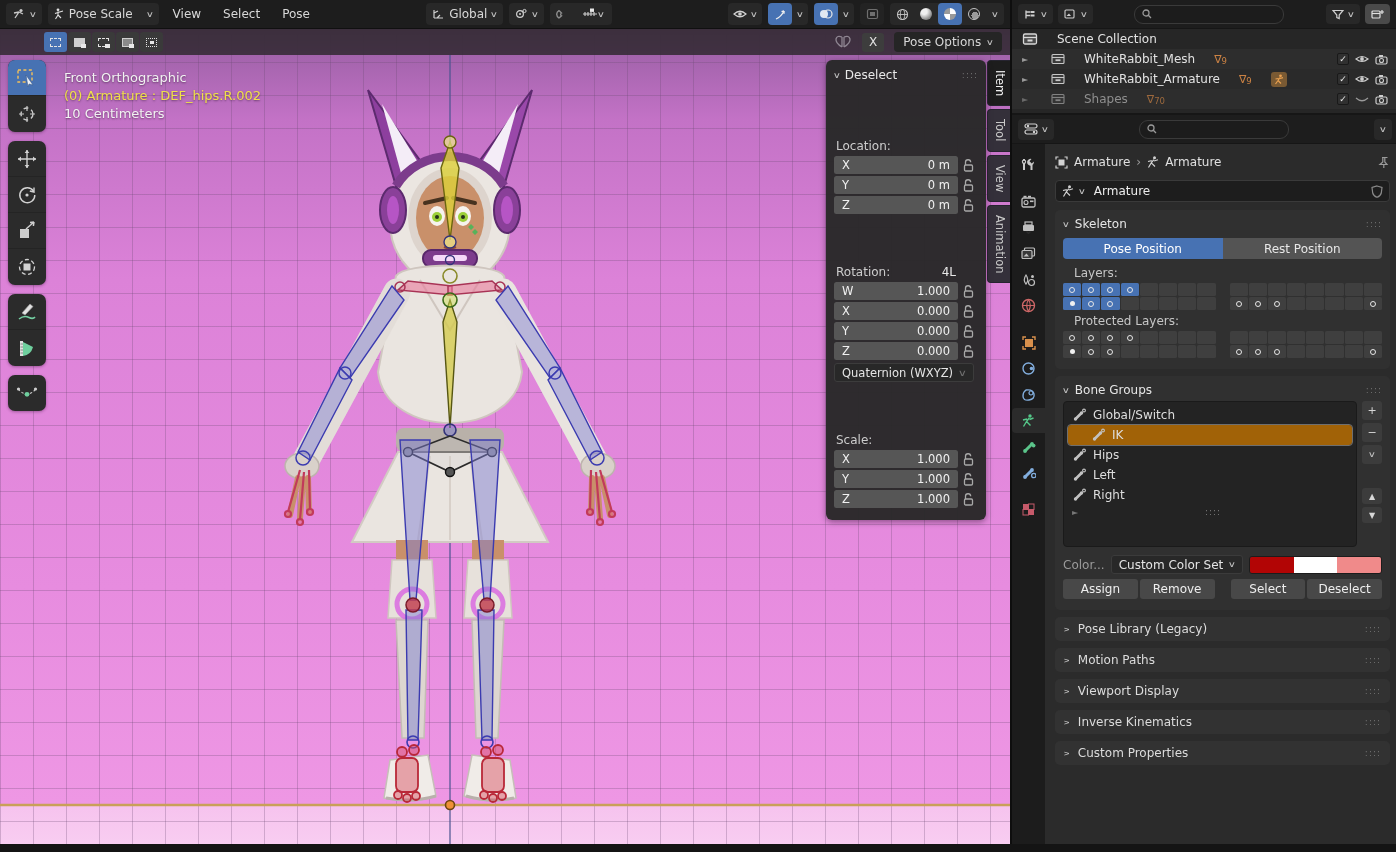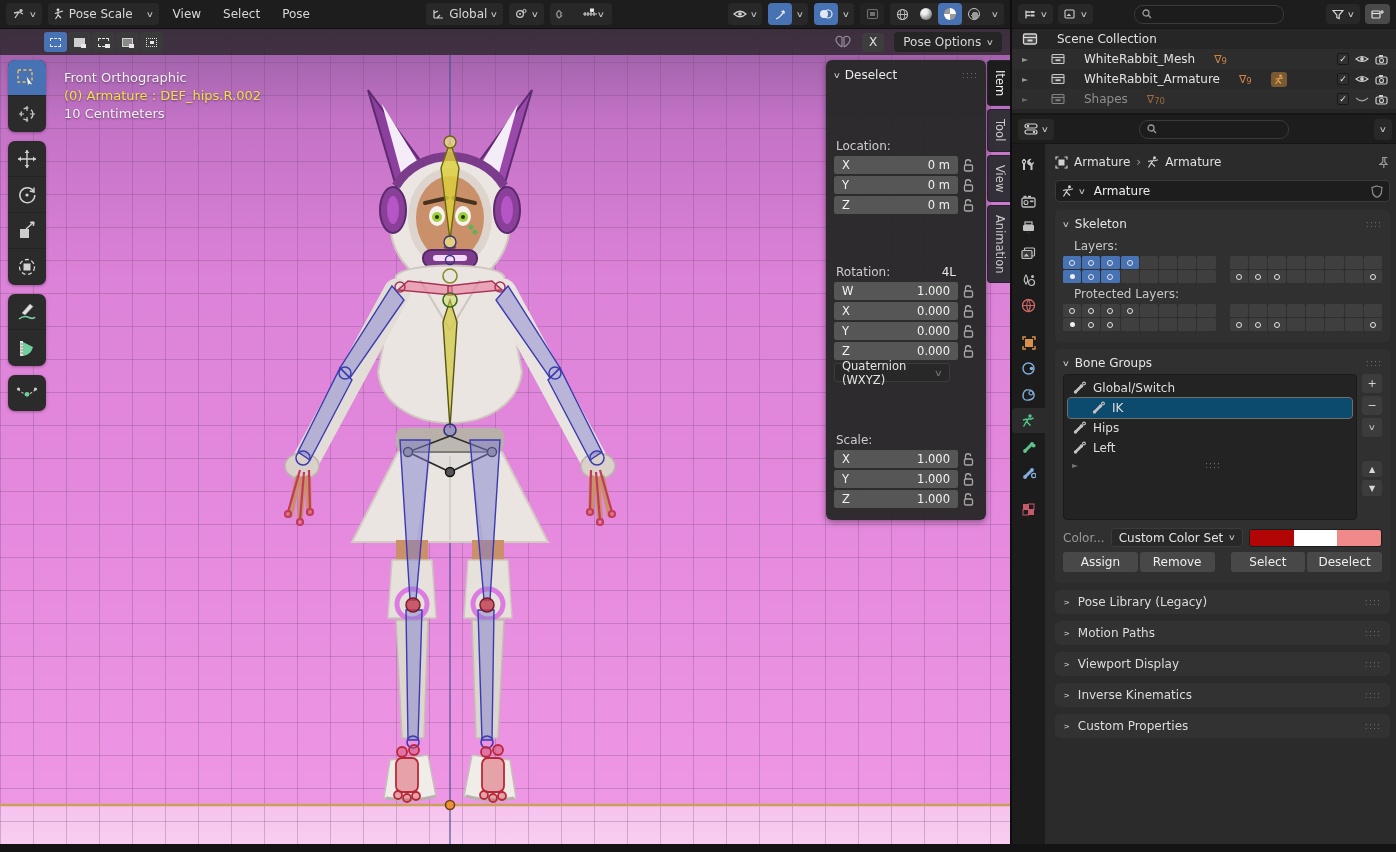--- a/index.html
+++ b/index.html
@@ -125,21 +125,21 @@
   .layersrow{ display:flex; gap:14px; margin-bottom:2px; }
   .lblock{ display:grid; grid-template-columns:repeat(8,1fr); gap:1px; flex:1; }
   .lcell{ height:13px; background:#3f3f3f; border-radius:1.5px; display:flex; align-items:center; justify-content:center; }
   .lcell.on{ background:#4772b3; }
   .ring{ width:6px; height:6px; border:1.2px solid #e6e6e6; border-radius:50%; }
   .dotf{ width:5px; height:5px; background:#f0f0f0; border-radius:50%; }
   
   .bg-wrap{ display:flex; gap:5px; }
   .bg-list{ flex:1; background:#232323; border:1px solid #1a1a1a; border-radius:4px; padding:3px 4px; min-height:146px; }
   .bg-item{ display:flex; align-items:center; gap:7px; height:20px; padding:0 4px; border-radius:3px; color:#dedede; }
-  .bg-item.sel{ background:#0c4a6e; outline:1px solid #6f6f6f;padding-left:23px; }
+  .bg-item.sel{ background:#a16207; outline:1px solid #6f6f6f;padding-left:23px; }
   .bg-foot{ display:flex; align-items:center; color:#777; height:14px; padding:0 4px; }
   .bg-btns{ width:20px; display:flex; flex-direction:column; gap:3px; }
   .sq{ width:20px; height:19px; background:#3c3c3c; border-radius:3px; color:#d7d7d7; display:flex; align-items:center;
        justify-content:center; font-size:11px; }
   .sq.small{ height:16px; font-size:8px; }
   .colorrow{ display:flex; align-items:center; gap:6px; margin:8px 0 5px; }
   .dd{ background:#282828; border:1px solid #3b3b3b; border-radius:3px; height:19px; display:flex; align-items:center;
        gap:6px; padding:0 7px; color:#e4e4e4; }
   .swatches{ flex:1; display:flex; height:18px; border-radius:3px; overflow:hidden; border:1px solid #1c1c1c; }
   .swatches div{ flex:1; }
@@ -591,21 +591,21 @@
             <span>Z</span>
             <span class="val">0.000</span>
           </div>
         <span class="lock">
             <svg width="11" height="13" viewBox="0 0 11 13">
               <path d="M2.5 6 L2.5 3.5 A2.6 2.6 0 0 1 7.7 3.2" fill="none" stroke="#a8a8a8" stroke-width="1.3"></path>
               <rect x="1.5" y="6" width="8" height="6" rx="1.2" fill="none" stroke="#a8a8a8" stroke-width="1.3"></rect>
             </svg>
           </span>
       </div>
-      <div class="np-dd" style="margin-right:28px">
+      <div class="np-dd" style="margin-right:4px">
         <span>Quaternion (WXYZ)</span>
           <span class="grip chev" style="letter-spacing:0">∨</span>
       </div>
       <div class="np-label">Scale:</div>
       <div class="fieldrow">
         <div class="field">
             <span>X</span>
             <span class="val">1.000</span>
           </div>
         <span class="lock">
@@ -920,20 +920,24 @@
                 <path d="M6 1 L11 2.5 L10.3 8 Q9.5 11 6 12.3 Q2.5 11 1.7 8 L1 2.5 Z" fill="none" stroke="#8a8a8a" stroke-width="1.2"></path>
               </svg>
             </span>
         </div>
 
         <div class="panel">
           <div class="panel-h">
             <span class="chev">∨</span>
             <span>Skeleton</span>
             <span class="grip">::::</span>
+          </div>
+          <div class="seg">
+            <div class="on">Pose Position</div>
+            <div>Rest Position</div>
           </div>
           <div class="sublabel">Layers:</div>
           <div class="layersrow">
             <div class="lblock">
                 <span class="lcell on">
                   <span class="ring"></span>
                 </span>
                 <span class="lcell on">
                   <span class="ring"></span>
                 </span>
@@ -1097,20 +1101,31 @@
                   <span>
                     <svg width="14" height="14" viewBox="0 0 14 14">
                       <path d="M4 10.5 L9 5.5" stroke="#c2c2c2" stroke-width="2.6" stroke-linecap="round"></path>
                       <circle cx="3.5" cy="11" r="1.7" fill="#c2c2c2"></circle>
                       <circle cx="9.5" cy="5" r="1.7" fill="#c2c2c2"></circle>
                       <circle cx="12" cy="2.5" r="1.4" fill="none" stroke="#c2c2c2" stroke-width="1.1"></circle>
                     </svg>
                   </span>
                   <span>Left</span>
                 </div>
+                <div class="bg-item">
+                  <span>
+                    <svg width="14" height="14" viewBox="0 0 14 14">
+                      <path d="M4 10.5 L9 5.5" stroke="#c2c2c2" stroke-width="2.6" stroke-linecap="round"></path>
+                      <circle cx="3.5" cy="11" r="1.7" fill="#c2c2c2"></circle>
+                      <circle cx="9.5" cy="5" r="1.7" fill="#c2c2c2"></circle>
+                      <circle cx="12" cy="2.5" r="1.4" fill="none" stroke="#c2c2c2" stroke-width="1.1"></circle>
+                    </svg>
+                  </span>
+                  <span>Right</span>
+                </div>
                 <div class="bg-foot">
                   <span style="font-size:8px">►</span>
                   <span style="margin:0 auto;letter-spacing:1px;font-size:9px">::::</span>
                 </div>
               </div>
             <div class="bg-btns">
               <div class="sq">+</div>
               <div class="sq">−</div>
               <div class="sq">
                   <span class="chev">∨</span>

